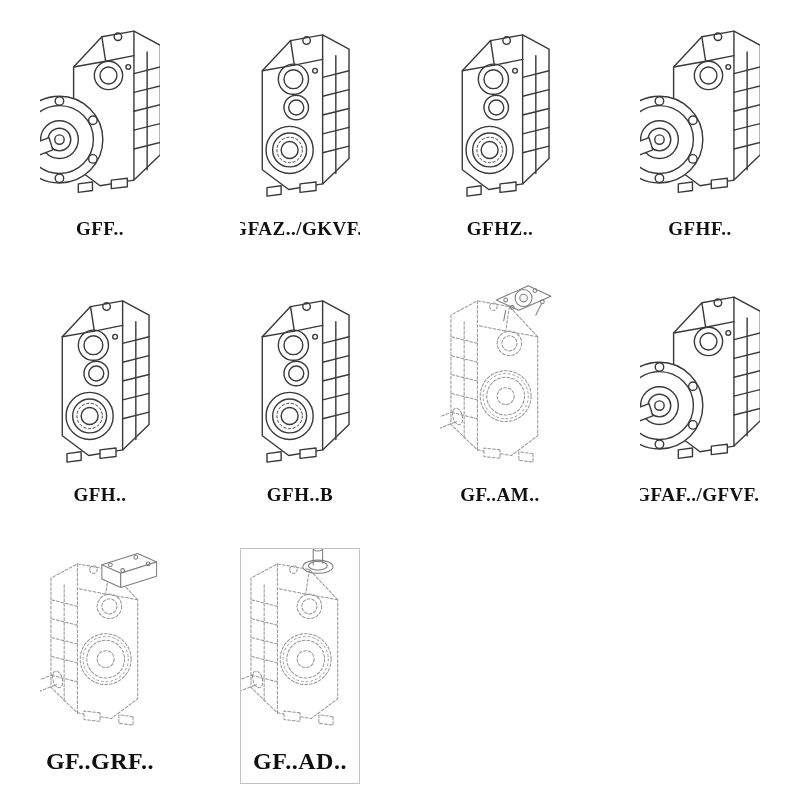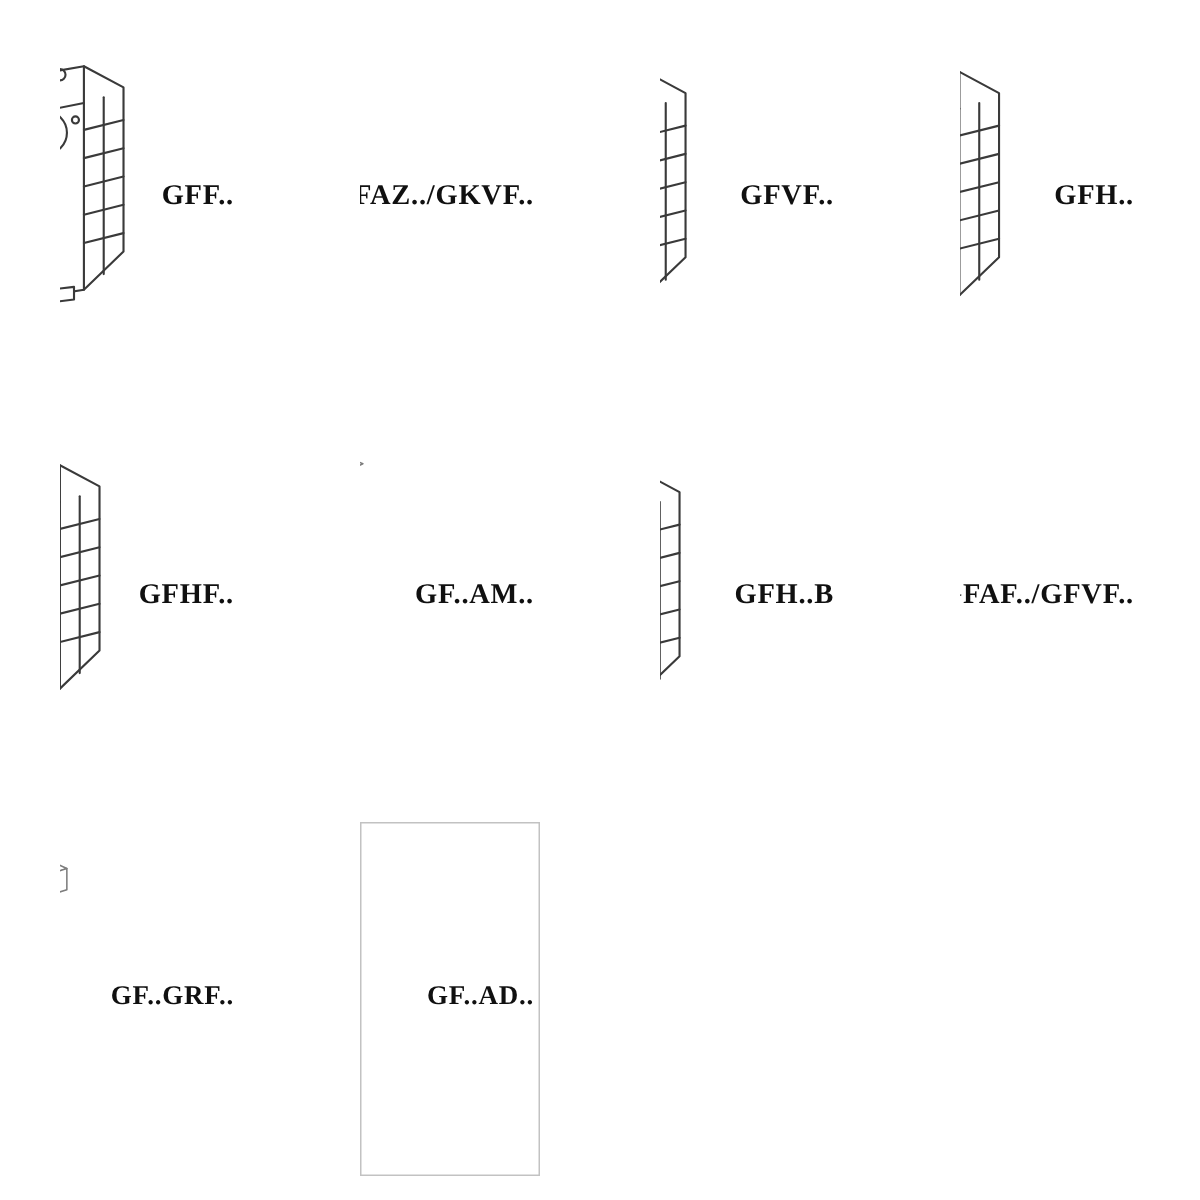--- a/index.html
+++ b/index.html
@@ -4,29 +4,29 @@
 <style>
   html,body{margin:0;padding:0;background:#ffffff;}
   .catalog{
     width:800px;height:800px;background:#ffffff;
     display:grid;
     grid-template-columns:repeat(4,1fr);
     grid-template-rows:266px 266px 268px;
     font-family:"Liberation Serif","DejaVu Serif",serif;
   }
   .cell{
-    display:flex;align-items:center;justify-content:flex-end;
+    display:flex;flex-direction:column;align-items:center;justify-content:flex-end;
     padding:6px 4px 10px;box-sizing:border-box;overflow:hidden;
   }
   .drawing{width:172px;height:198px;flex:0 0 auto;margin-bottom:4px;}
   .label{
     font-weight:700;font-size:19px;color:#101010;letter-spacing:.5px;
     white-space:nowrap;line-height:1.1;
   }
-  .label-lg{font-size:18px;}
+  .label-lg{font-size:24px;}
   .outlined{outline:1px solid #c2c2c2;outline-offset:-1px;}
   .defs-holder{position:absolute;width:0;height:0;overflow:hidden;}
 </style>
 </head>
 <body>
 
 <svg class="defs-holder" aria-hidden="true">
   <defs>
 
     <g id="gb-body-raw">
@@ -170,59 +170,59 @@
     </svg>
     <figcaption class="label">GFAZ../GKVF..</figcaption>
   </figure>
 
   <figure class="cell">
     <svg class="drawing" viewBox="0 0 180 210">
       <g stroke="#3a3a3a" stroke-width="1.5" stroke-linejoin="round" stroke-linecap="round">
         <use href="#v-bore"></use>
       </g>
     </svg>
-    <figcaption class="label">GFVF..</figcaption>
+    <figcaption class="label">GFHZ..</figcaption>
+  </figure>
+
+  <figure class="cell">
+    <svg class="drawing" viewBox="0 0 180 210">
+      <g stroke="#3a3a3a" stroke-width="1.5" stroke-linejoin="round" stroke-linecap="round">
+        <use href="#v-flange"></use>
+      </g>
+    </svg>
+    <figcaption class="label">GFHF..</figcaption>
   </figure>
 
   <figure class="cell">
     <svg class="drawing" viewBox="0 0 180 210">
       <g stroke="#3a3a3a" stroke-width="1.5" stroke-linejoin="round" stroke-linecap="round">
         <use href="#v-bore"></use>
       </g>
     </svg>
     <figcaption class="label">GFH..</figcaption>
   </figure>
 
   <figure class="cell">
     <svg class="drawing" viewBox="0 0 180 210">
       <g stroke="#3a3a3a" stroke-width="1.5" stroke-linejoin="round" stroke-linecap="round">
-        <use href="#v-flange"></use>
-      </g>
-    </svg>
-    <figcaption class="label">GFHF..</figcaption>
+        <use href="#v-bore"></use>
+      </g>
+    </svg>
+    <figcaption class="label">GFH..B</figcaption>
   </figure>
 
   <figure class="cell">
     <svg class="drawing" viewBox="0 0 180 210">
       <g stroke="#979797" stroke-width="1.1" stroke-dasharray="3 2" stroke-linejoin="round" stroke-linecap="round">
         <use href="#v-dash-am"></use>
       </g>
     </svg>
     <figcaption class="label">GF..AM..</figcaption>
   </figure>
 
-  <figure class="cell">
-    <svg class="drawing" viewBox="0 0 180 210">
-      <g stroke="#3a3a3a" stroke-width="1.5" stroke-linejoin="round" stroke-linecap="round">
-        <use href="#v-bore"></use>
-      </g>
-    </svg>
-    <figcaption class="label">GFH..B</figcaption>
-  </figure>
-
 
   <figure class="cell">
     <svg class="drawing" viewBox="0 0 180 210">
       <g stroke="#3a3a3a" stroke-width="1.5" stroke-linejoin="round" stroke-linecap="round">
         <use href="#v-flange"></use>
       </g>
     </svg>
     <figcaption class="label">GFAF../GFVF..</figcaption>
   </figure>
 

